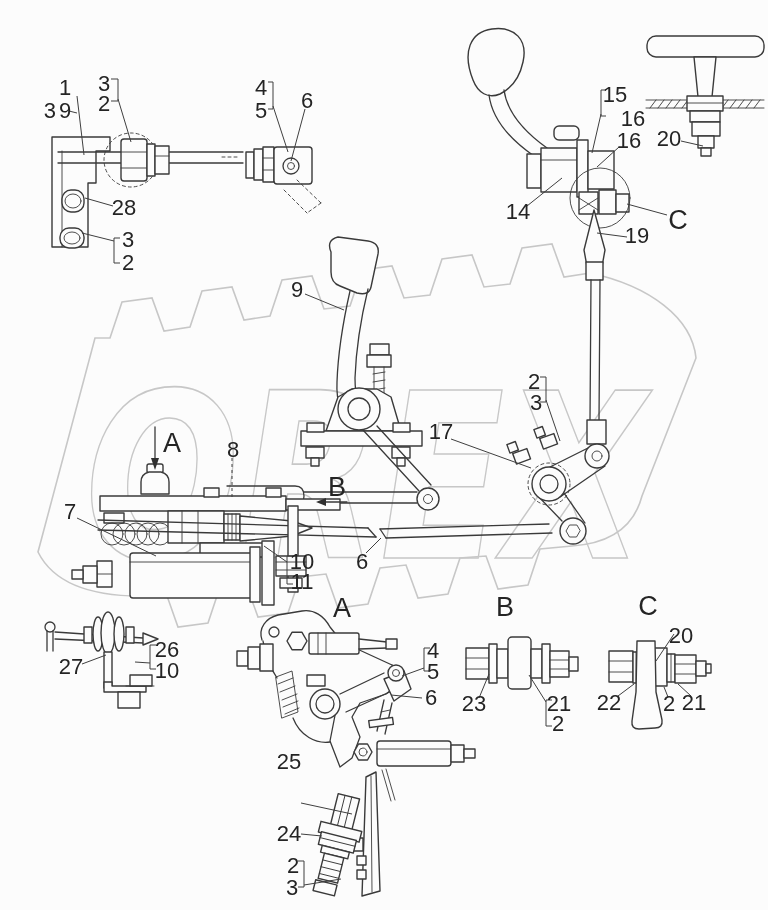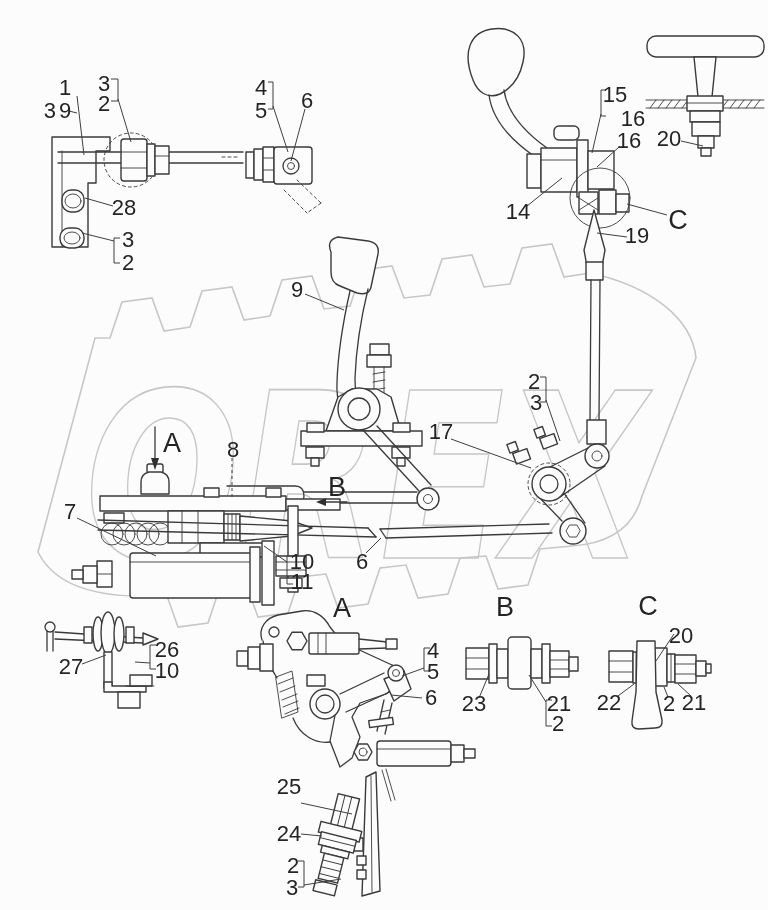--- a/index.html
+++ b/index.html
@@ -418,21 +418,21 @@
   <div class="lbl" style="left:534px;top:382px">2</div>
   <div class="lbl" style="left:536px;top:403px">3</div>
   <div class="lbl" style="left:441px;top:432px">17</div>
   <div class="lbl big" style="left:342px;top:608px">A</div>
   <div class="lbl" style="left:71px;top:667px">27</div>
   <div class="lbl" style="left:167px;top:650px">26</div>
   <div class="lbl" style="left:167px;top:671px">10</div>
   <div class="lbl" style="left:433px;top:651px">4</div>
   <div class="lbl" style="left:433px;top:672px">5</div>
   <div class="lbl" style="left:431px;top:698px">6</div>
-  <div class="lbl" style="left:289px;top:787px">25</div>
+  <div class="lbl" style="left:289px;top:762px">25</div>
   <div class="lbl" style="left:289px;top:834px">24</div>
   <div class="lbl" style="left:293px;top:866px">2</div>
   <div class="lbl" style="left:292px;top:888px">3</div>
   <div class="lbl big" style="left:505px;top:607px">B</div>
   <div class="lbl" style="left:474px;top:704px">23</div>
   <div class="lbl" style="left:559px;top:704px">21</div>
   <div class="lbl" style="left:558px;top:724px">2</div>
   <div class="lbl big" style="left:648px;top:606px">C</div>
   <div class="lbl" style="left:681px;top:636px">20</div>
   <div class="lbl" style="left:609px;top:703px">22</div>

